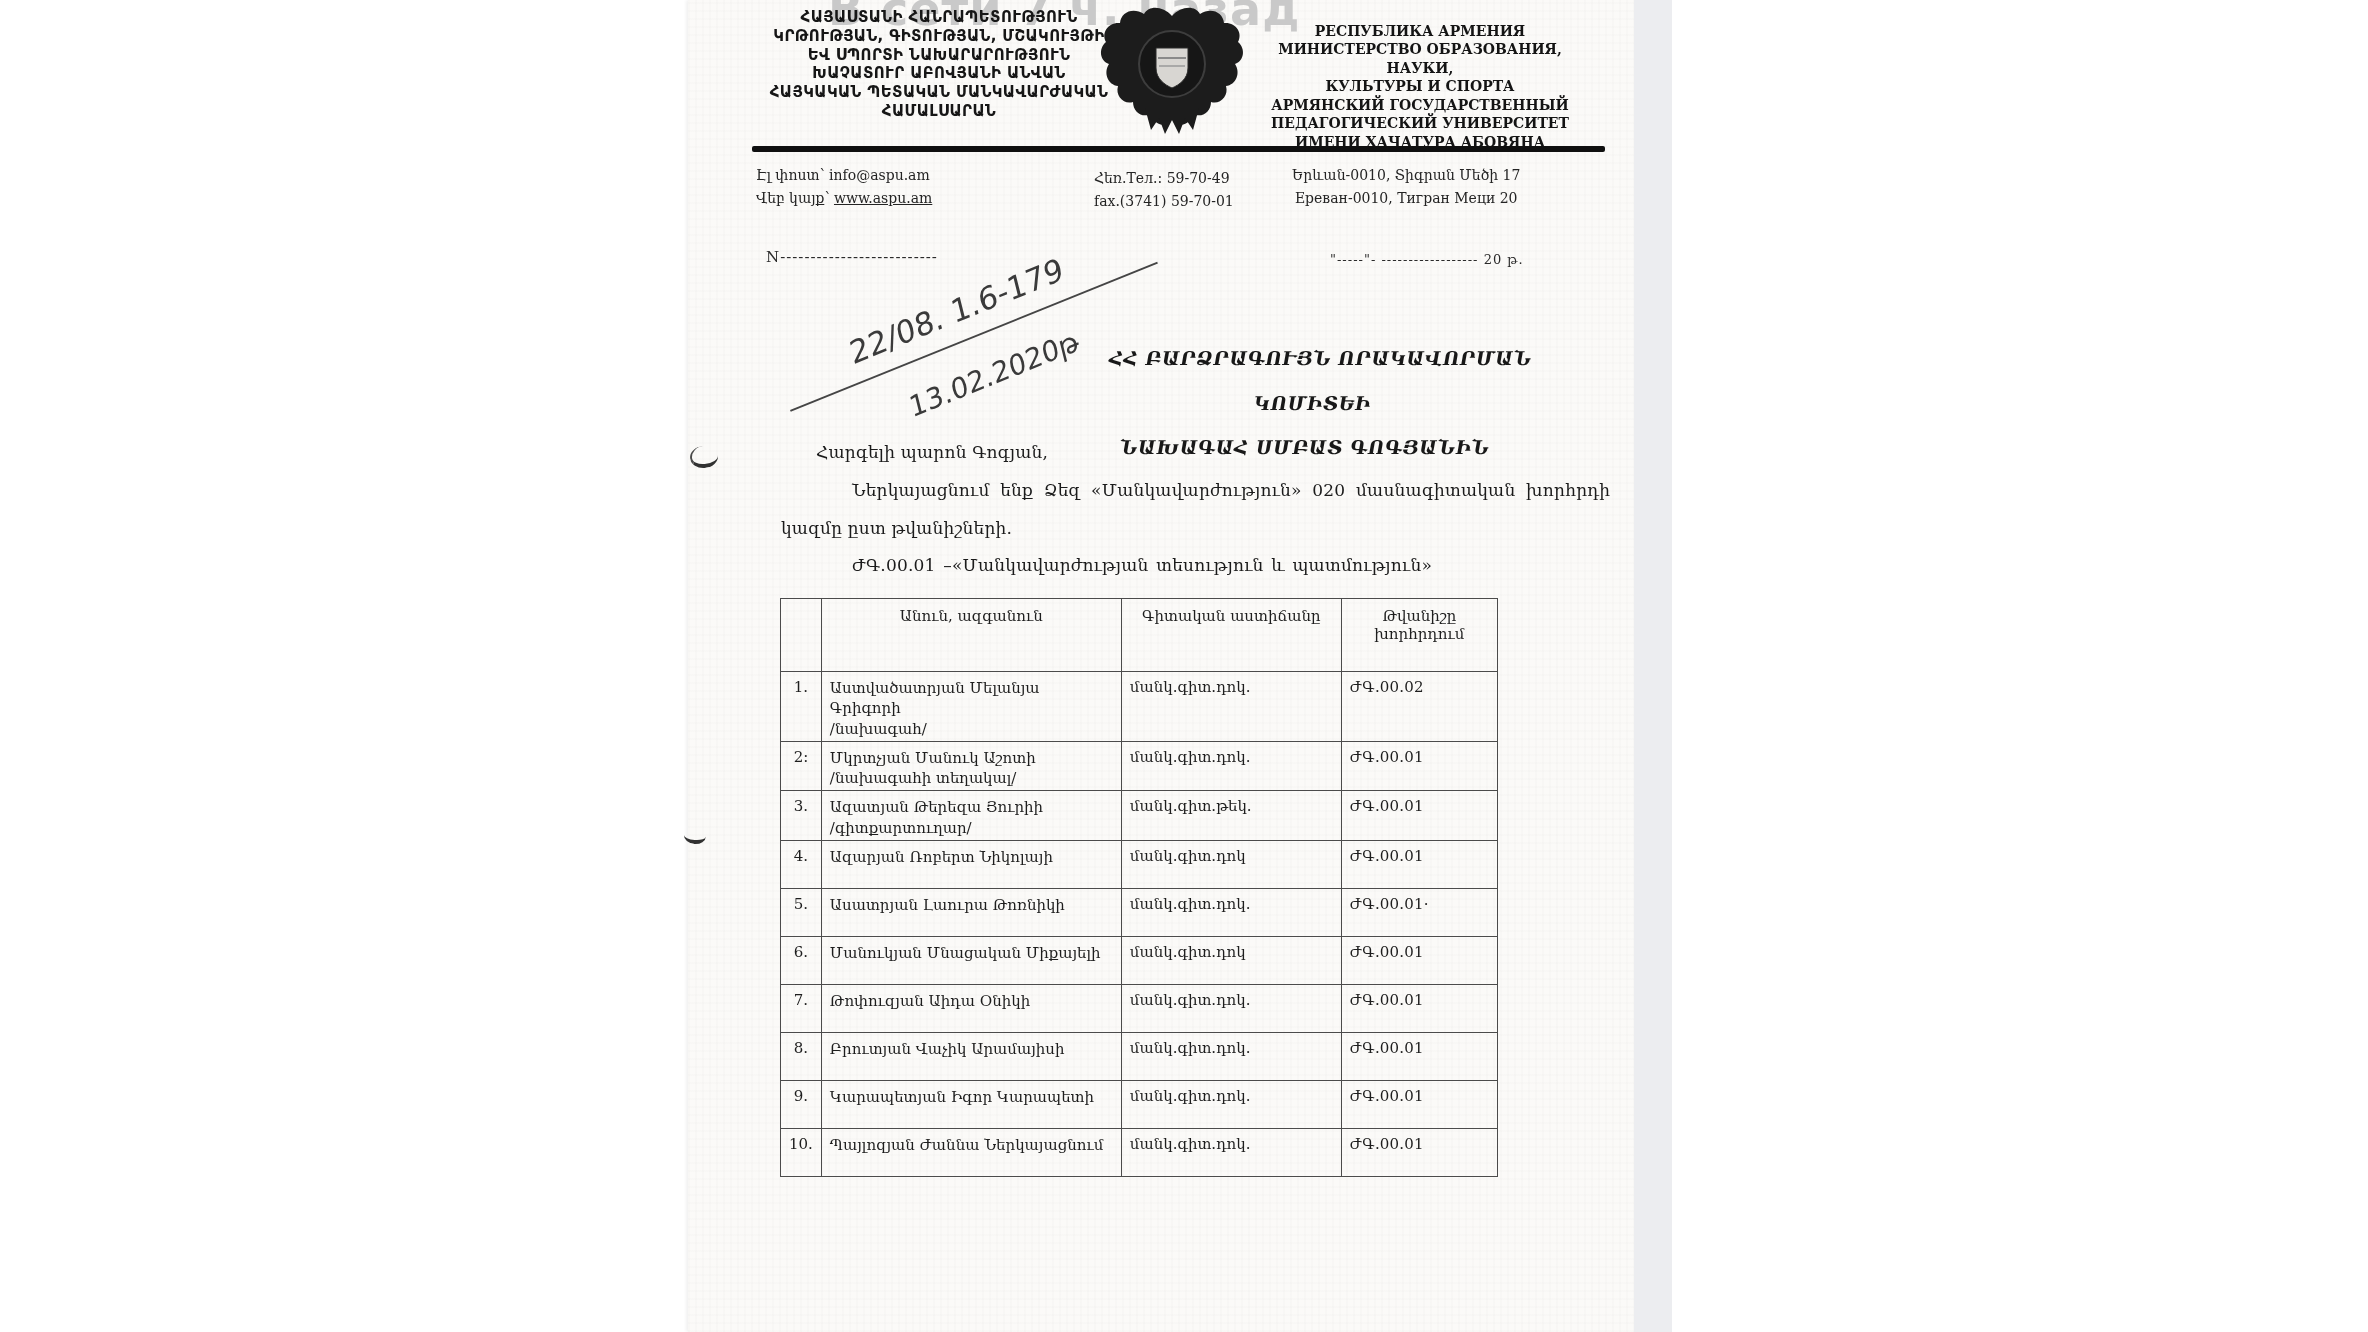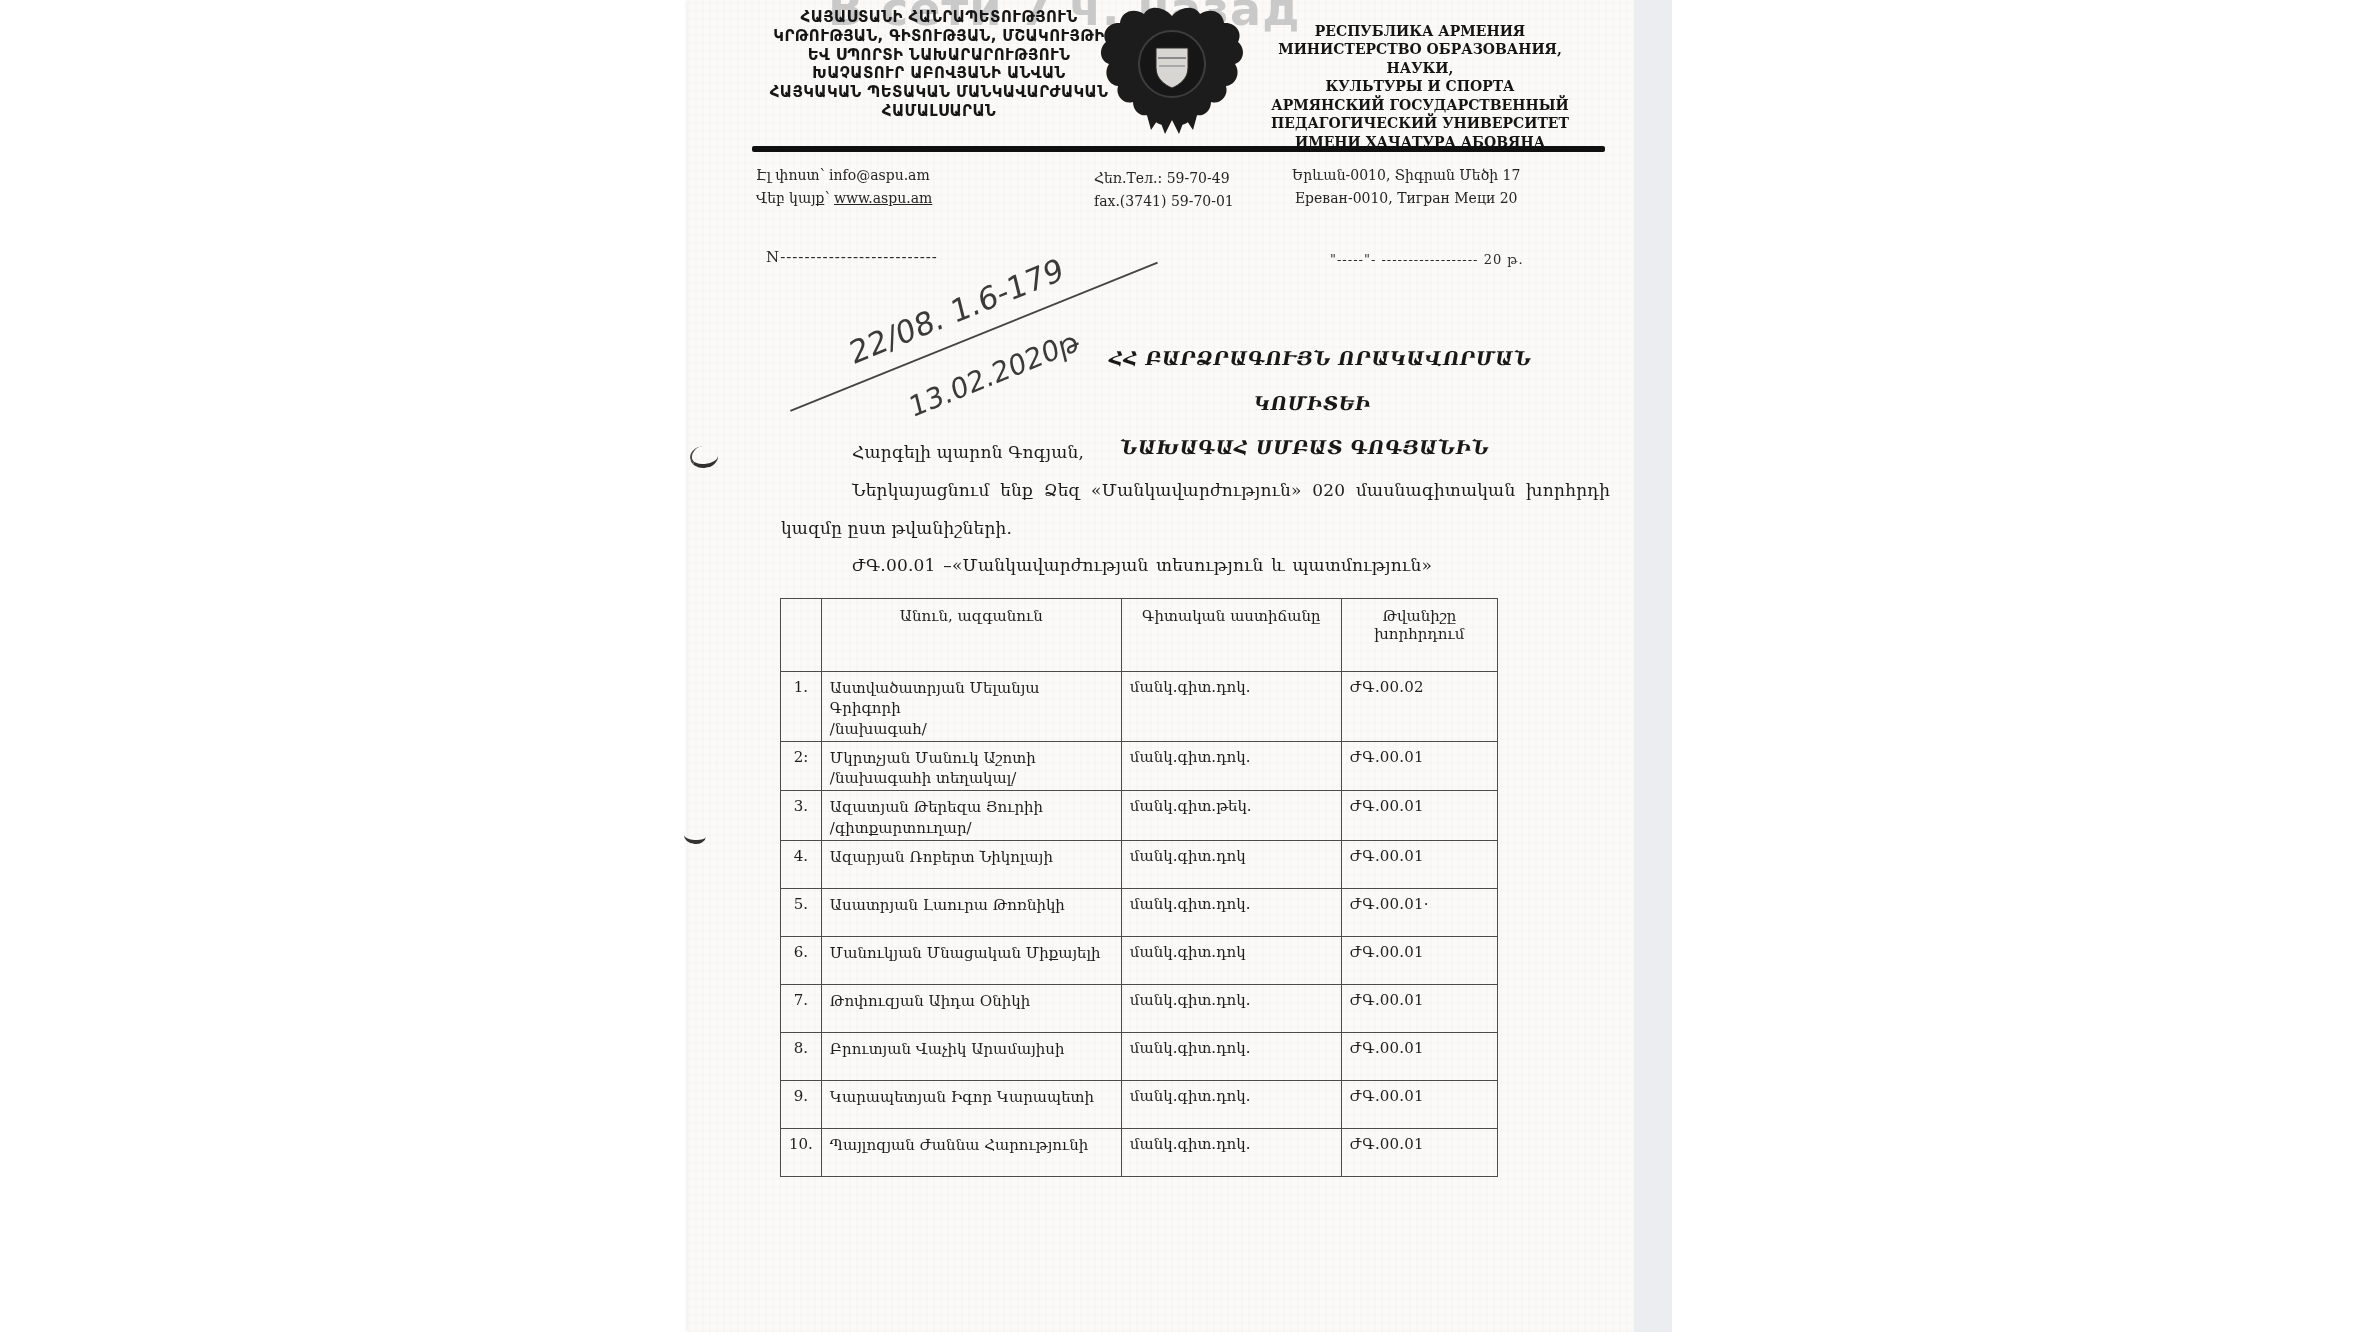--- a/index.html
+++ b/index.html
@@ -68,21 +68,21 @@
   .hand.l2{left:906px;top:392px;font-size:28px;transform:rotate(-22deg) skewX(-8deg);transform-origin:0 0;}
   
   .addressee{
     position:absolute;left:1040px;top:336px;width:545px;text-align:center;
     font-weight:bold;font-size:19px;line-height:2.35;letter-spacing:0.6px;
     color:#181818;
     transform:skewX(-10deg);
   }
   
   .bodytext{position:absolute;font-size:17px;color:#1b1b1b;white-space:nowrap;letter-spacing:0.2px;}
-  .bt1{left:852px;top:442px;}
+  .bt1{left:816px;top:442px;}
   .bt2{left:852px;top:480px;word-spacing:5px;}
   .bt3{left:781px;top:518px;}
   .bt4{left:852px;top:555px;word-spacing:2px;}
   
   table.roster{
     position:absolute;left:780px;top:598px;
     border-collapse:collapse;table-layout:fixed;
     font-size:15px;color:#1e1e1e;
   }
   table.roster td, table.roster th{
@@ -257,21 +257,21 @@
         <td class="cnum">9.</td>
         <td>
           <div class="rolename">Կարապետյան Իգոր Կարապետի</div>
         </td>
         <td>մանկ.գիտ.դոկ.</td>
         <td class="ccode">ԺԳ.00.01</td>
       </tr>
       <tr class="datarow">
         <td class="cnum">10.</td>
         <td>
-          <div class="rolename">Պայլոզյան Ժաննա Հարությունի</div>
+          <div class="rolename">Պայլոզյան Ժաննա Ներկայացնում</div>
         </td>
         <td>մանկ.գիտ.դոկ.</td>
         <td class="ccode">ԺԳ.00.01</td>
       </tr>
     </tbody>
 </table>
 
 <div class="mark1"></div>
 <div class="mark2"></div>
 

